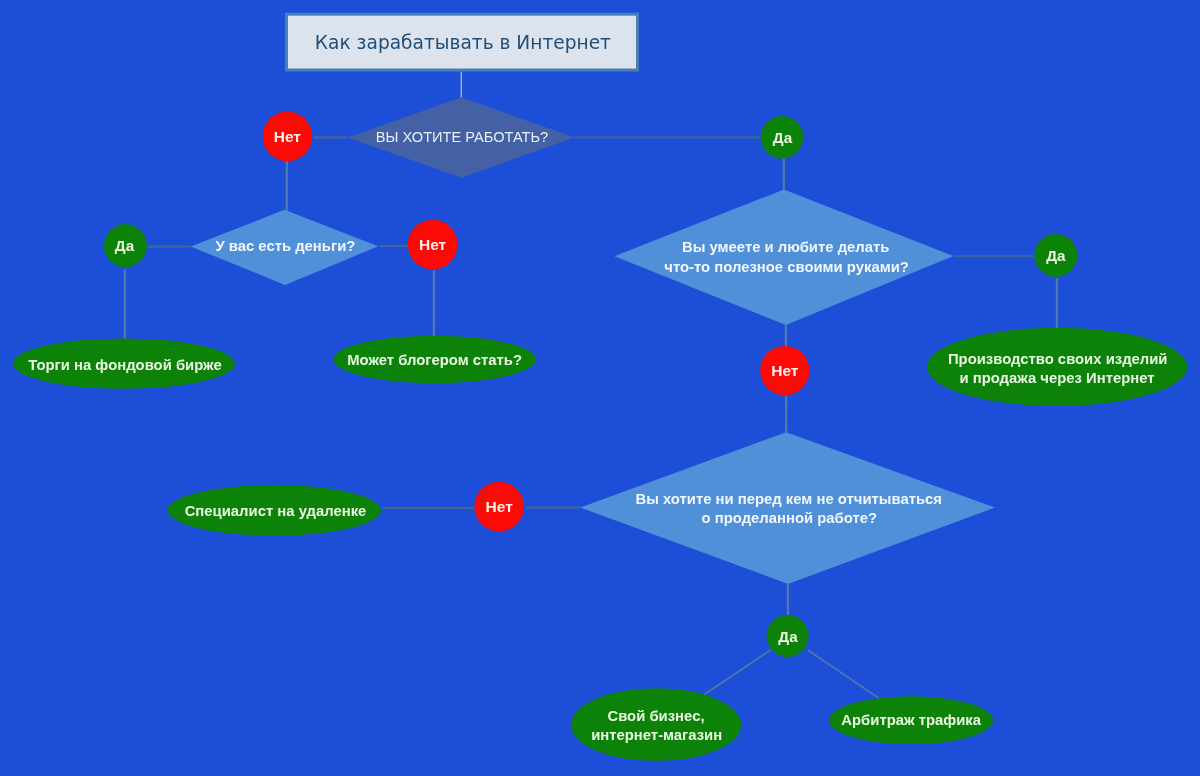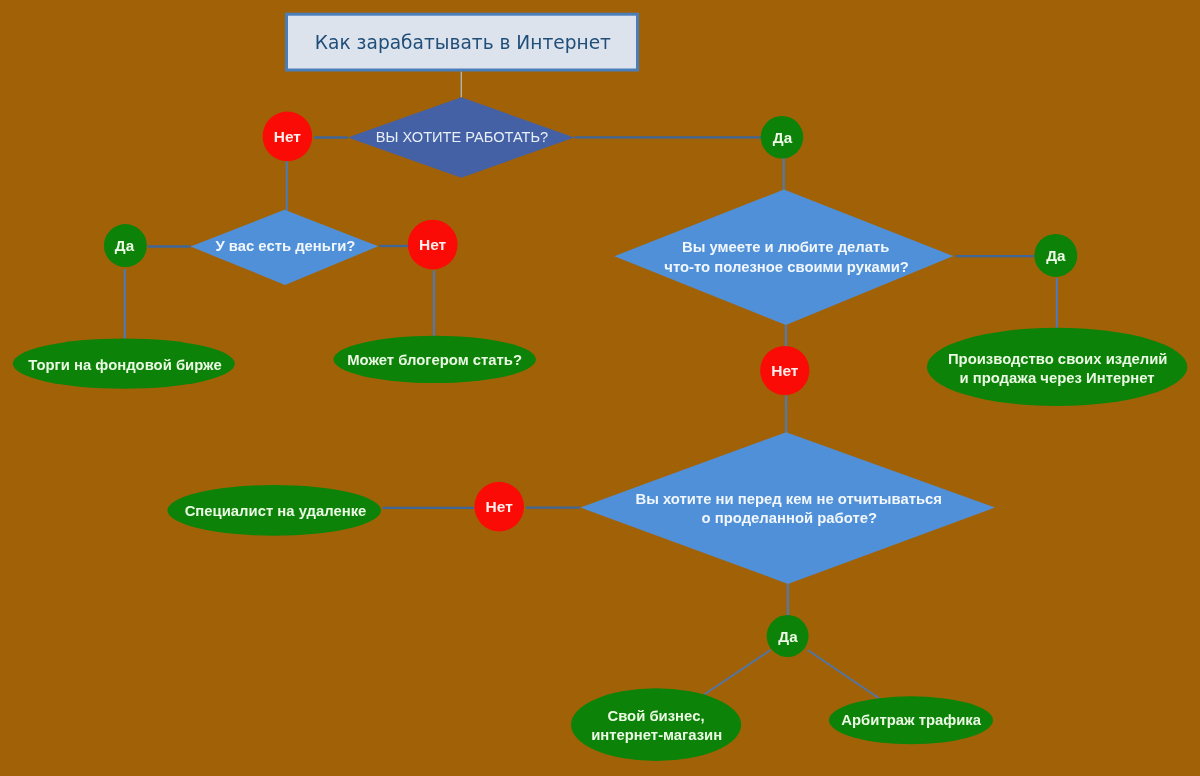--- a/index.html
+++ b/index.html
@@ -1,19 +1,19 @@
 <!DOCTYPE html>
 <html><head>
 <meta charset="utf-8">
 <title>flowchart</title>
 <style>
   html,body{margin:0;padding:0;background:#ffffff;}
   svg#chart{will-change:transform;}
   body{width:1200px;height:776px;overflow:hidden;font-family:"Liberation Sans",sans-serif;}
-  #stage{position:relative;width:1200px;height:776px;background:#a16207;}
+  #stage{position:relative;width:1200px;height:776px;background:#1d4ed8;}
   svg#chart{display:block;position:absolute;left:0;top:0;}
   .conn{stroke:#5179ad;stroke-width:2.2;fill:none;}
   .conn-gray{stroke:#b0b8bc;stroke-width:1.3;fill:none;}
   .conn-diag{stroke:#4f76aa;stroke-width:1.8;fill:none;}
   .conn-dark{stroke:#3f6699;stroke-width:2.3;fill:none;}
   .ttl-box{fill:#dde3ec;stroke:#4a7ebb;stroke-width:3;}
   .ttl-text{fill:#1f4e79;font-family:"DejaVu Sans",sans-serif;font-size:18.6px;}
   .dia-dark{fill:#4461a6;}
   .dia-light{fill:#5090d8;}
   .grn{fill:#0d8209;}

